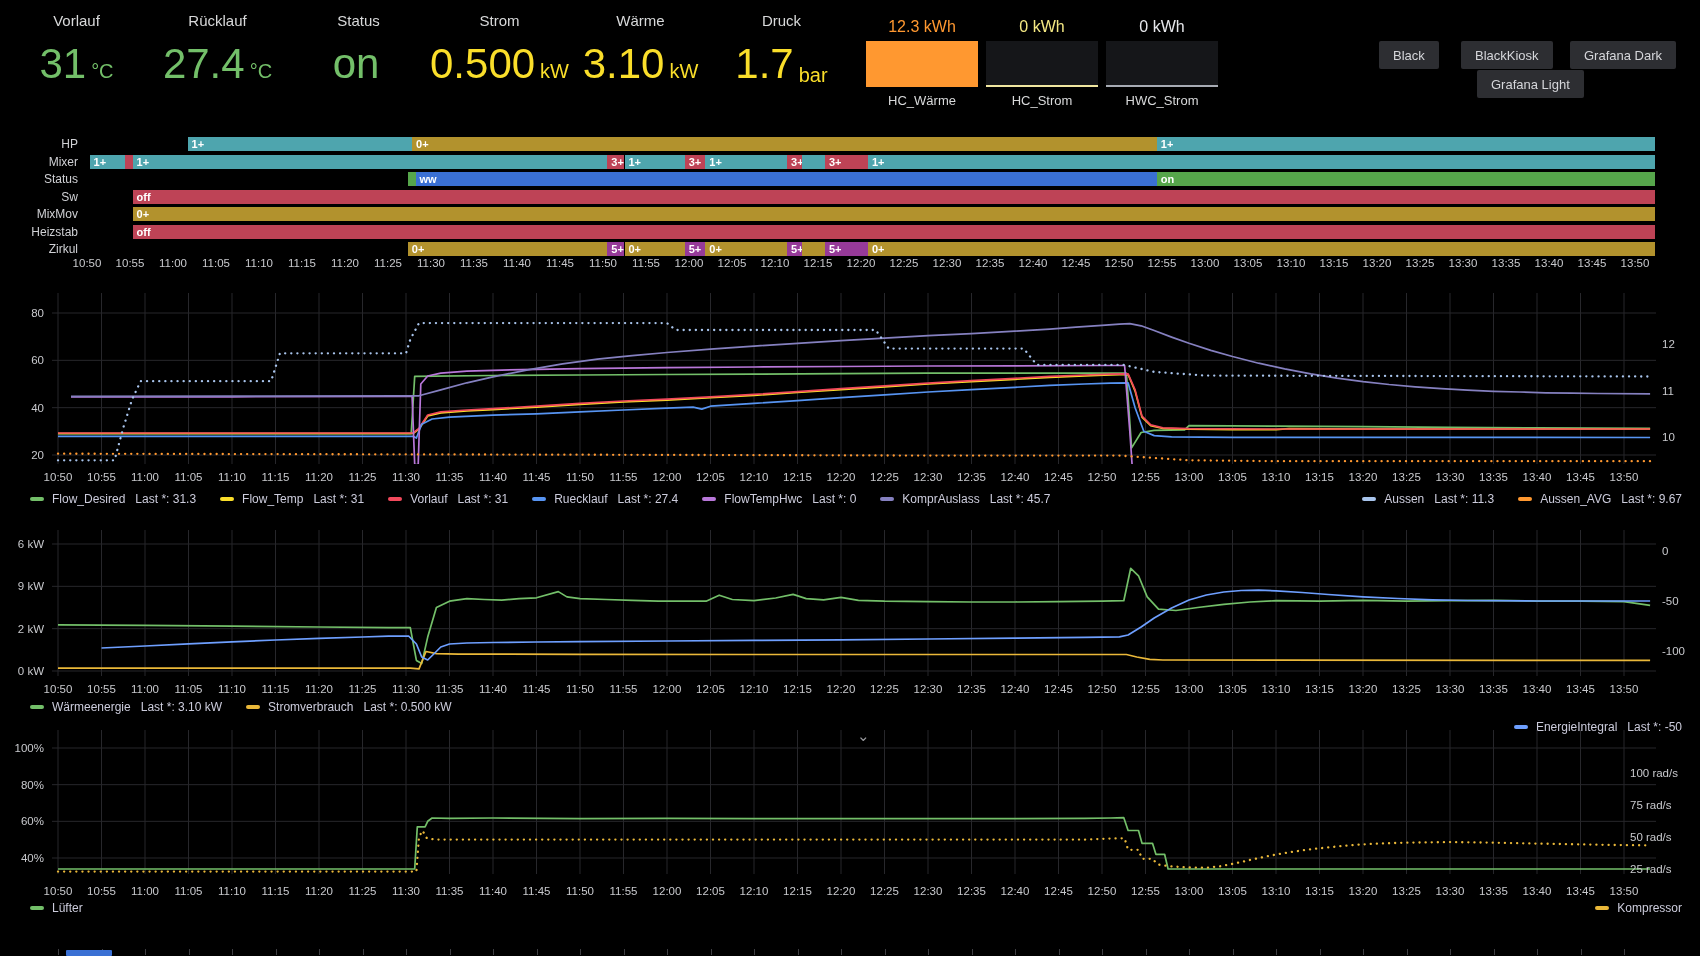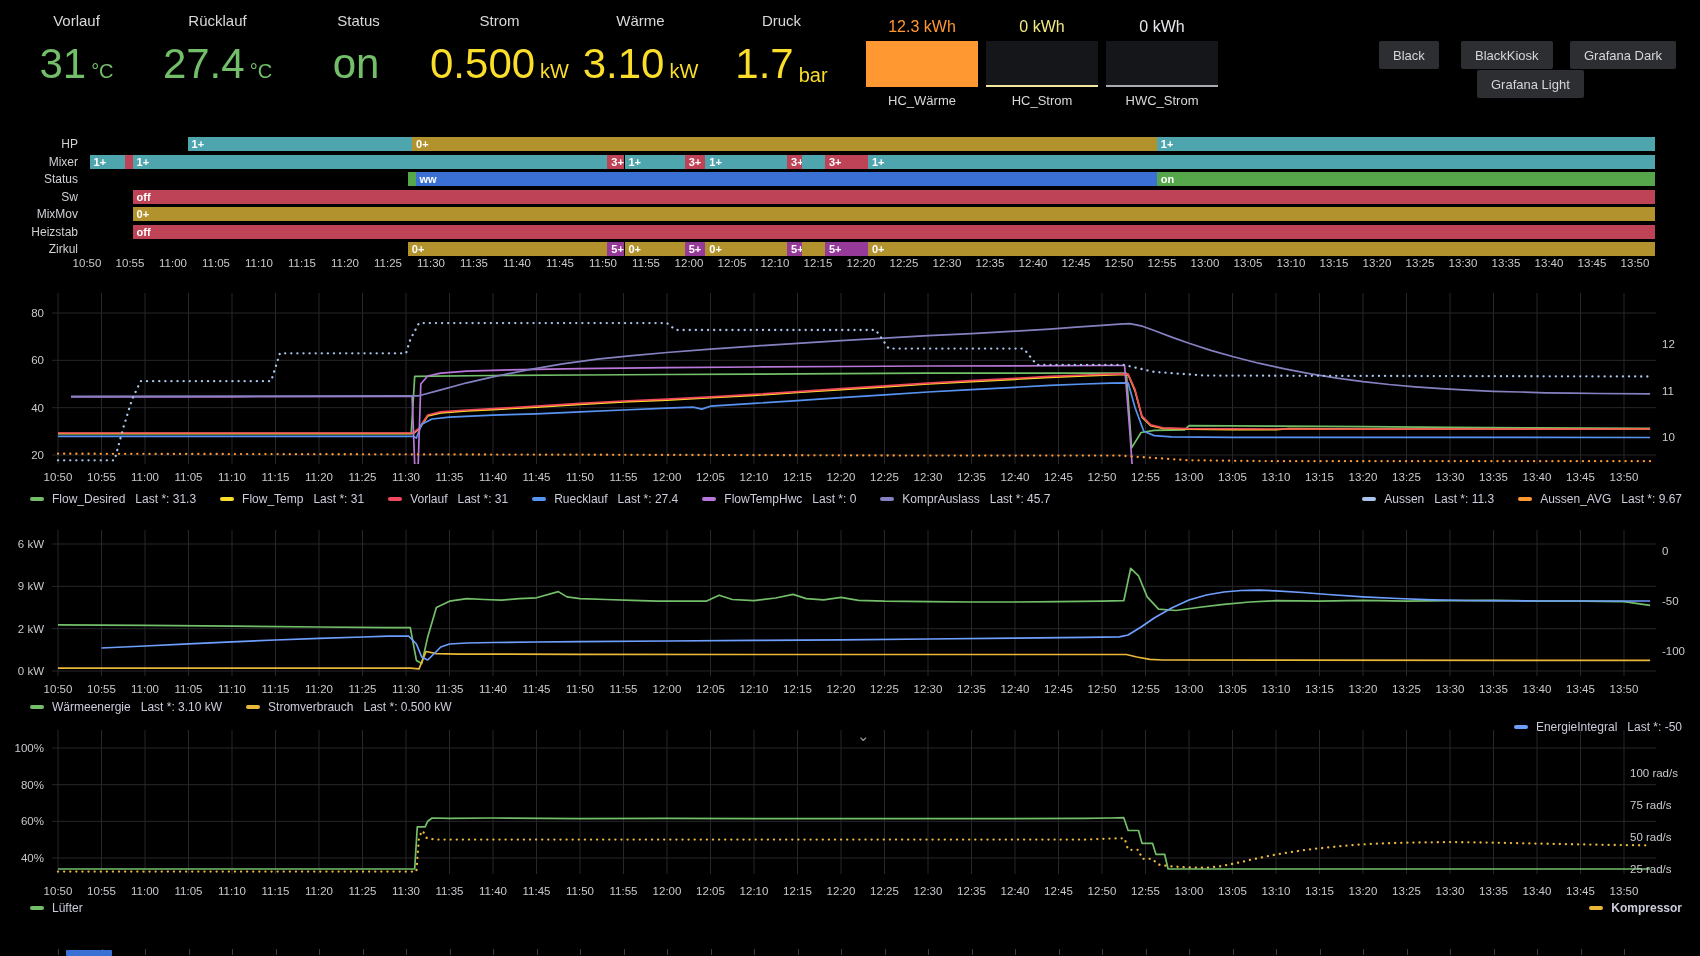--- a/index.html
+++ b/index.html
@@ -558,21 +558,21 @@
       <span class="tick-label" style="left: 1471.5px; top: 162px;">13:35</span>
       <span class="tick-label" style="left: 1515px; top: 162px;">13:40</span>
       <span class="tick-label" style="left: 1558.5px; top: 162px;">13:45</span>
       <span class="tick-label" style="left: 1602px; top: 162px;">13:50</span>
       <div class="legend" style="left: 30px; top: 179px;">
         <div class="legend-item">
           <span class="legend-swatch" style="background: rgb(115, 191, 105);"></span>
           <span>Lüfter</span>
         </div>
       </div>
-      <div class="legend" style="right: 18px; top: 179px; font-weight: bold;">
+      <div class="legend" style="right: 18px; top: 179px;">
         <div class="legend-item">
           <span class="legend-swatch" style="background: rgb(234, 184, 57);"></span>
           <span>Kompressor</span>
         </div>
       </div>
     </div>
 
   <div id="chevron">⌄</div>
 
   <div id="bottom" class="panel" style="top:938px;height:18px;">

